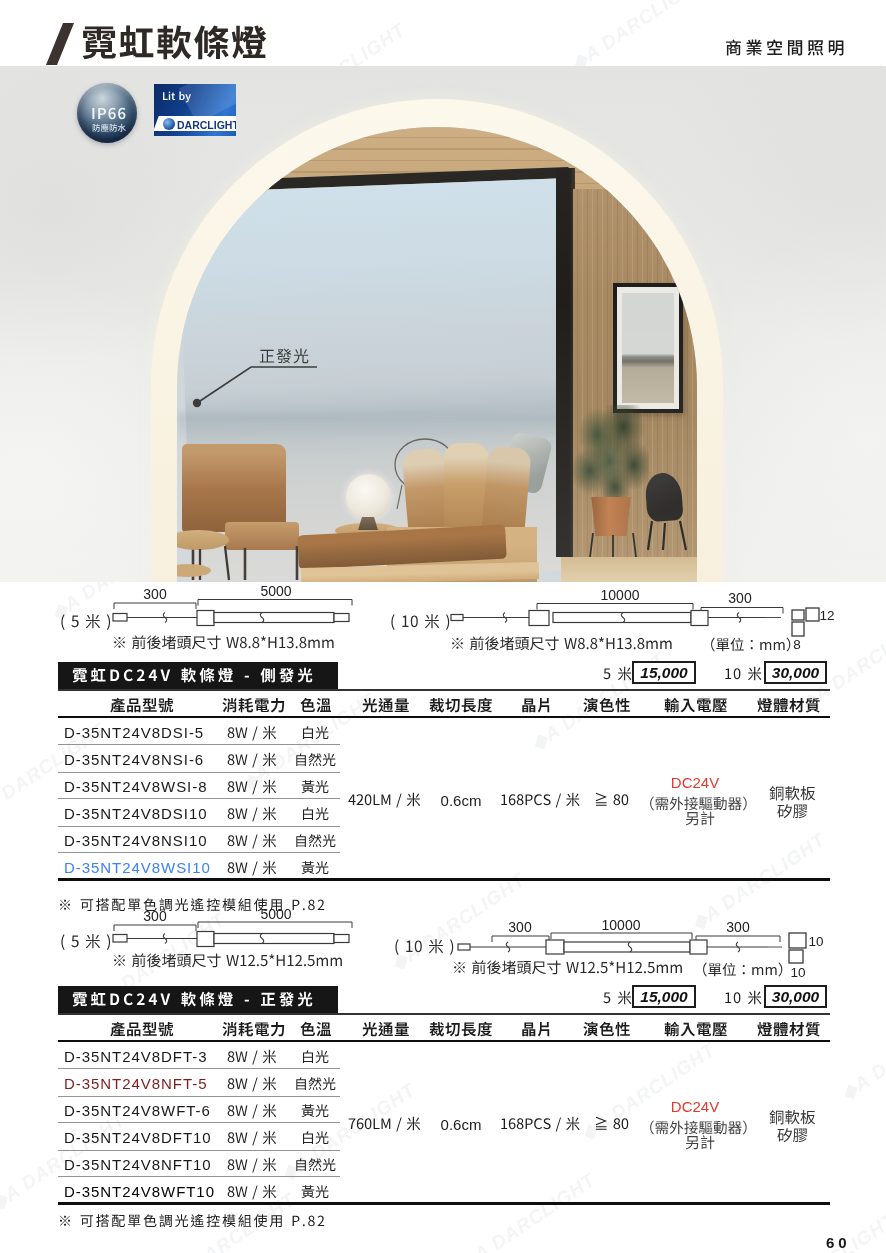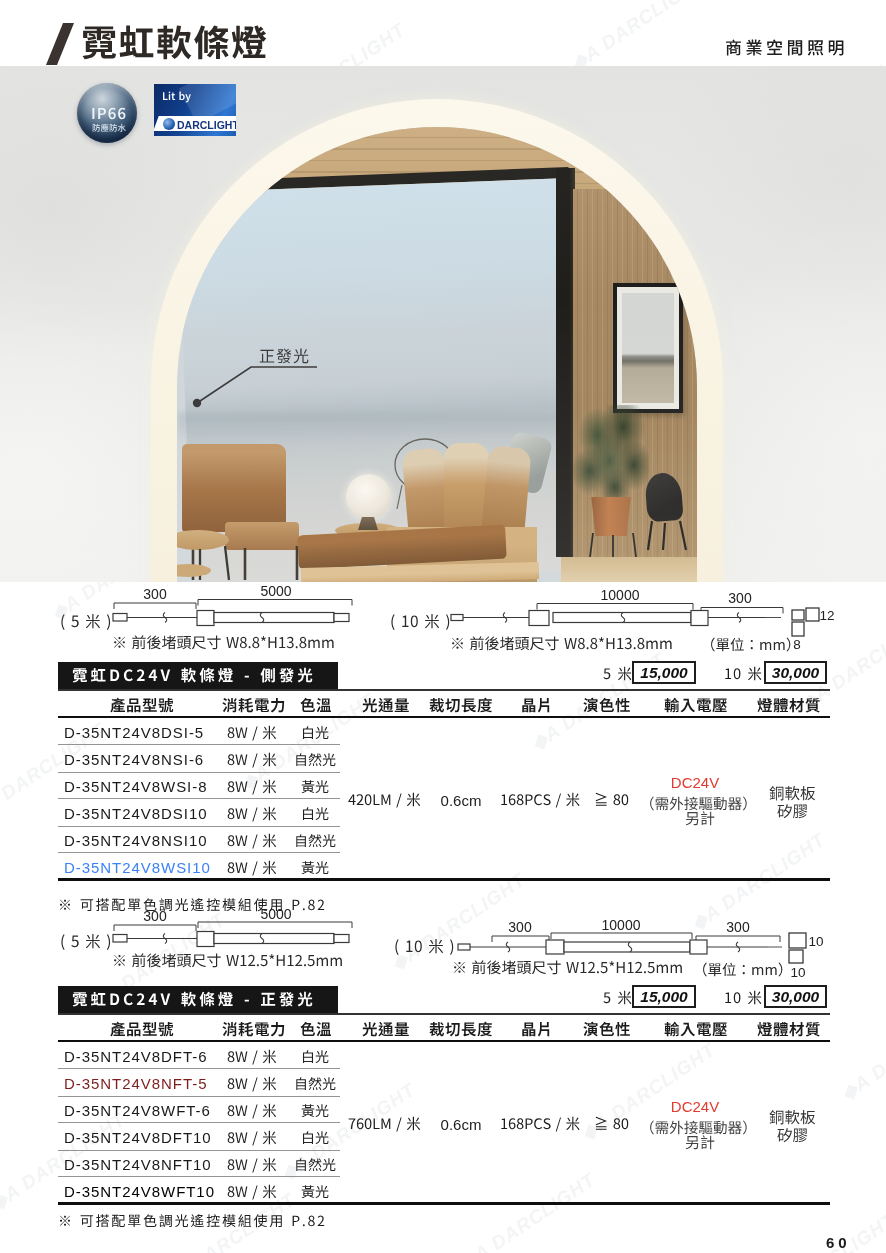--- a/index.html
+++ b/index.html
@@ -573,21 +573,21 @@
 <div class="abs" style="left:58px;top:1096px;width:282px;height:1px;background:#949494"></div>
 
 <div class="abs" style="left:58px;top:1122px;width:282px;height:1px;background:#949494"></div>
 
 <div class="abs" style="left:58px;top:1150px;width:282px;height:1px;background:#949494"></div>
 
 <div class="abs" style="left:58px;top:1176px;width:282px;height:1px;background:#949494"></div>
 
 <div class="abs" style="left:58px;top:1202px;width:772px;height:2.6px;background:#0e0e0e"></div>
 
-<div class="abs" style="left:64px;top:1048px;font:15px 'Liberation Sans',sans-serif;color:#1a1a1a;letter-spacing:.95px">D-35NT24V8DFT-6</div>
+<div class="abs" style="left:64px;top:1048px;font:15px 'Liberation Sans',sans-serif;color:#1a1a1a;letter-spacing:.95px">D-35NT24V8DFT-3</div>
 
 <svg class="tp" style="left:225.2px;top:1032.0px" width="62" height="42" viewBox="0 0 62 42">
     <use href="#w8m" x="2" y="30" fill="#222"></use>
   </svg>
 
 <svg class="tp" style="left:299.0px;top:1032.0px" width="40" height="42" viewBox="0 0 40 42">
     <use href="#vwhite" x="2" y="30" fill="#222"></use>
   </svg>
 
 <div class="abs" style="left:64px;top:1075px;font:15px 'Liberation Sans',sans-serif;color:#7f1d1d;letter-spacing:.95px">D-35NT24V8NFT-5</div>

